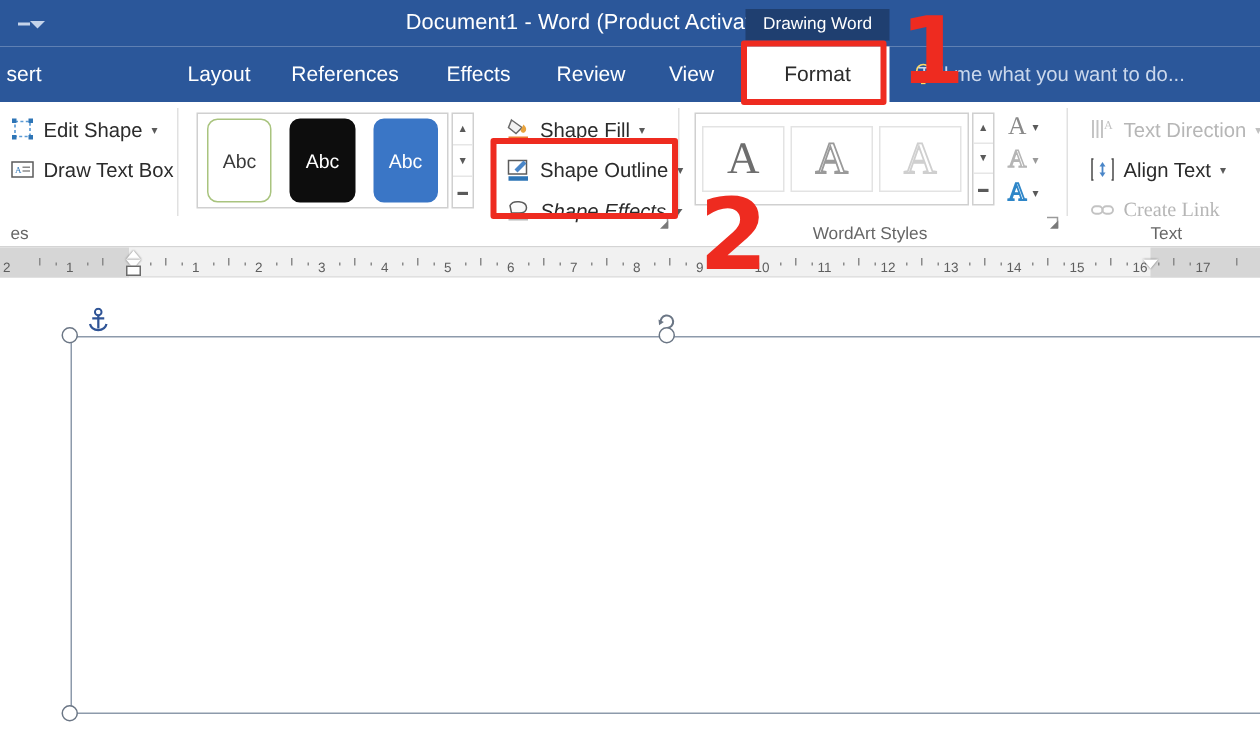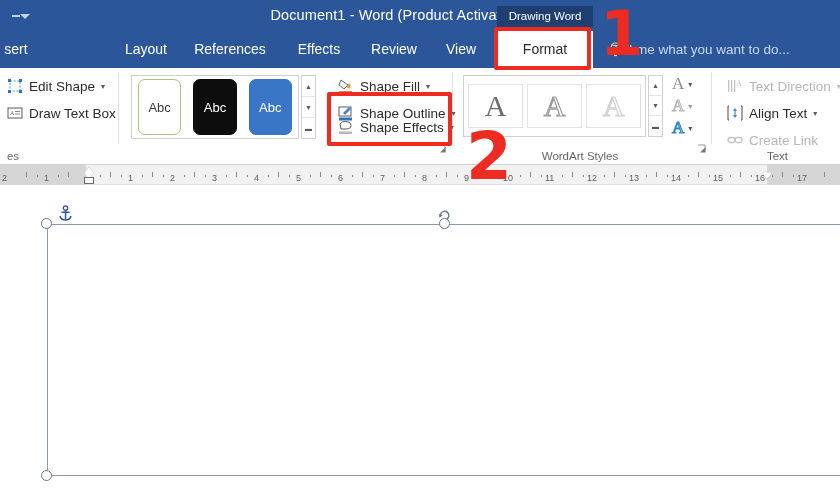--- a/index.html
+++ b/index.html
@@ -279,21 +279,21 @@
         <svg width="18" height="18" viewBox="0 0 18 18">
           <rect x="2" y="3" width="12" height="9" fill="#ffffff" stroke="#5b5b5b" stroke-width="1"></rect>
           <path d="M6 9 L12 3 L14 5 L8 11 Z" fill="#4a86c8"></path>
           <rect x="2" y="13.5" width="13" height="3" fill="#2e75b6"></rect>
         </svg>
       </span>
       <span>Shape Outline</span>
       <span class="caret">▾</span>
     </div>
 
-    <div class="cmd" style="left:337px;top:50px;">
+    <div class="cmd" style="left:337px;top:63px;font-style:italic;">
       <span class="ico">
         <svg width="18" height="18" viewBox="0 0 18 18">
           <path d="M3 6 q1.5 -3 6 -2.5 q5 .5 5 4 q0 3.5 -5 3.5 L4 11 Z" fill="#fafafa" stroke="#5b5b5b" stroke-width="1"></path>
           <rect x="2" y="13.5" width="13" height="2.5" fill="#b8b8b8"></rect>
         </svg>
       </span>
       <span>Shape Effects</span>
       <span class="caret">▾</span>
     </div>
 
@@ -356,21 +356,21 @@
           <path d="M15 2 L16 2 L16 16 L15 16" fill="none" stroke="#4a4a4a" stroke-width="1"></path>
           <path d="M9 4 L11 7 L7 7 Z" fill="#4a86c8"></path>
           <path d="M9 14 L11 11 L7 11 Z" fill="#4a86c8"></path>
           <rect x="8.4" y="6.5" width="1.2" height="5" fill="#4a86c8"></rect>
         </svg>
       </span>
       <span>Align Text</span>
       <span class="caret">▾</span>
     </div>
 
-    <div class="cmd dis" style="left:726px;top:63px;">
+    <div class="cmd dis" style="left:726px;top:63px;font-family:Liberation Serif, serif;">
       <span class="ico">
         <svg width="18" height="18" viewBox="0 0 18 18">
           <rect x="2" y="6.5" width="7" height="5" rx="2.5" fill="none" stroke="#c3c3c3" stroke-width="1.3"></rect>
           <rect x="9" y="6.5" width="7" height="5" rx="2.5" fill="none" stroke="#c3c3c3" stroke-width="1.3"></rect>
         </svg>
       </span>
       <span>Create Link</span>
     </div>
     <div class="grp-label" style="left:720px;width:115px;">Text</div>
   </div>

